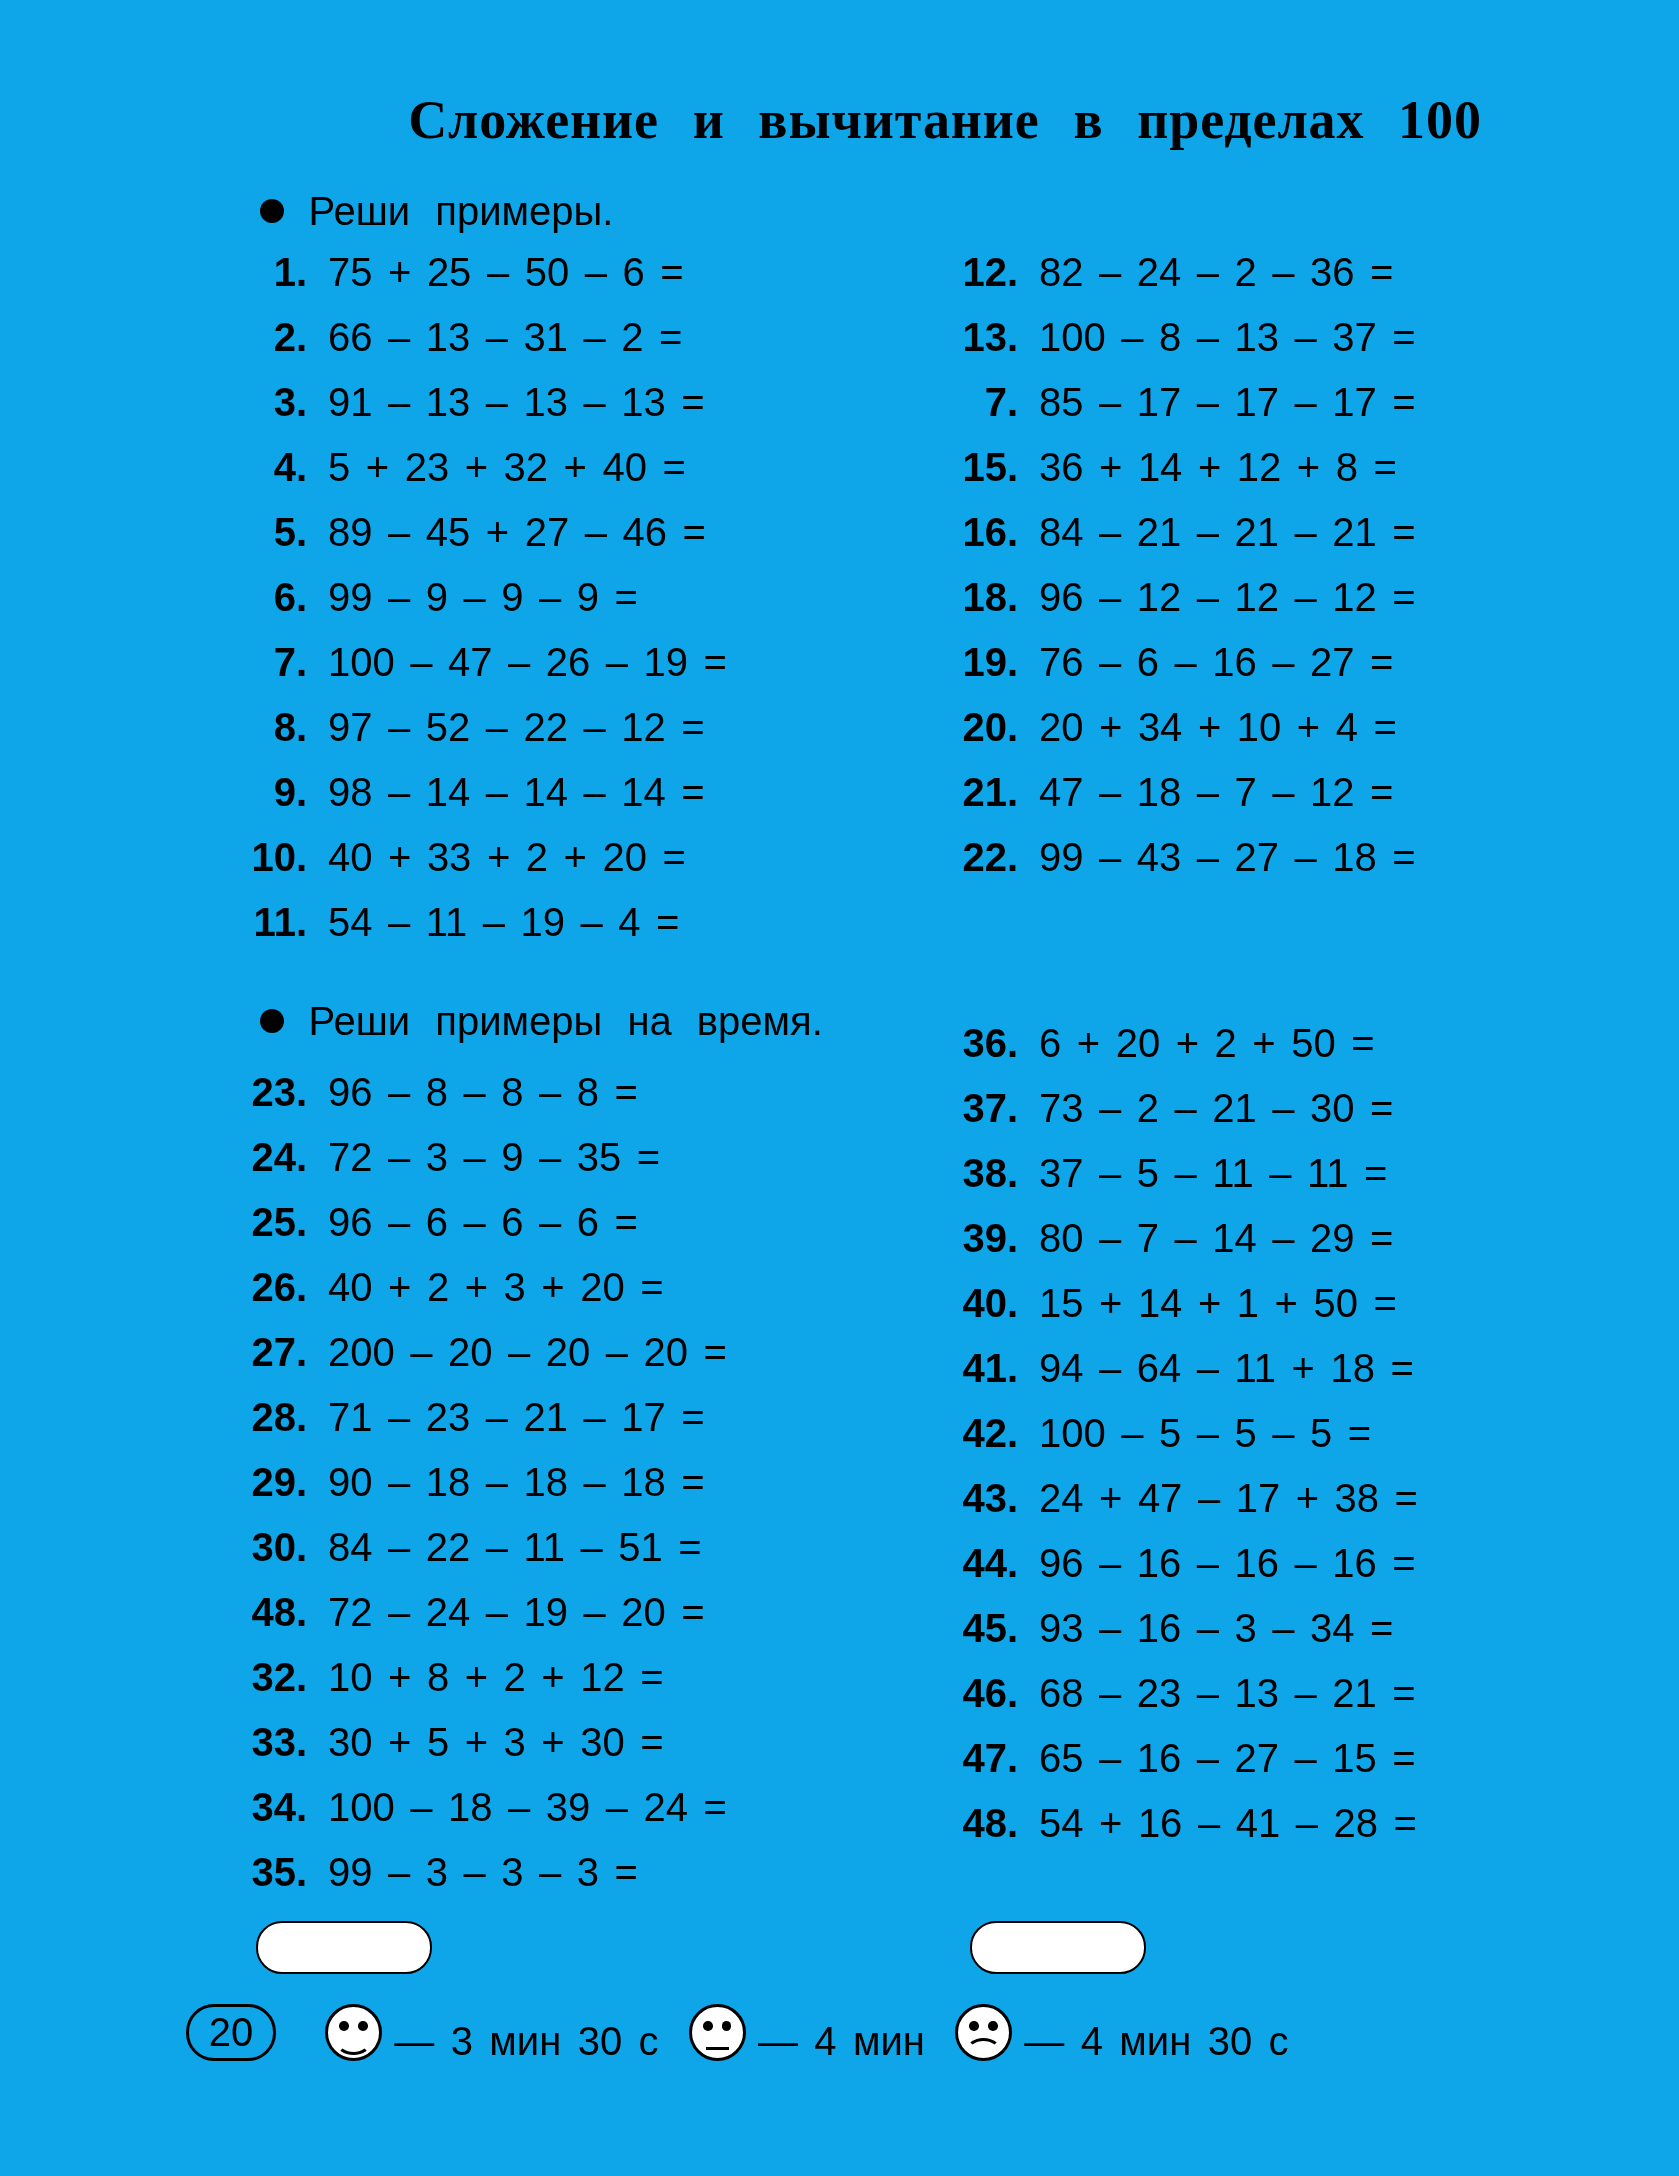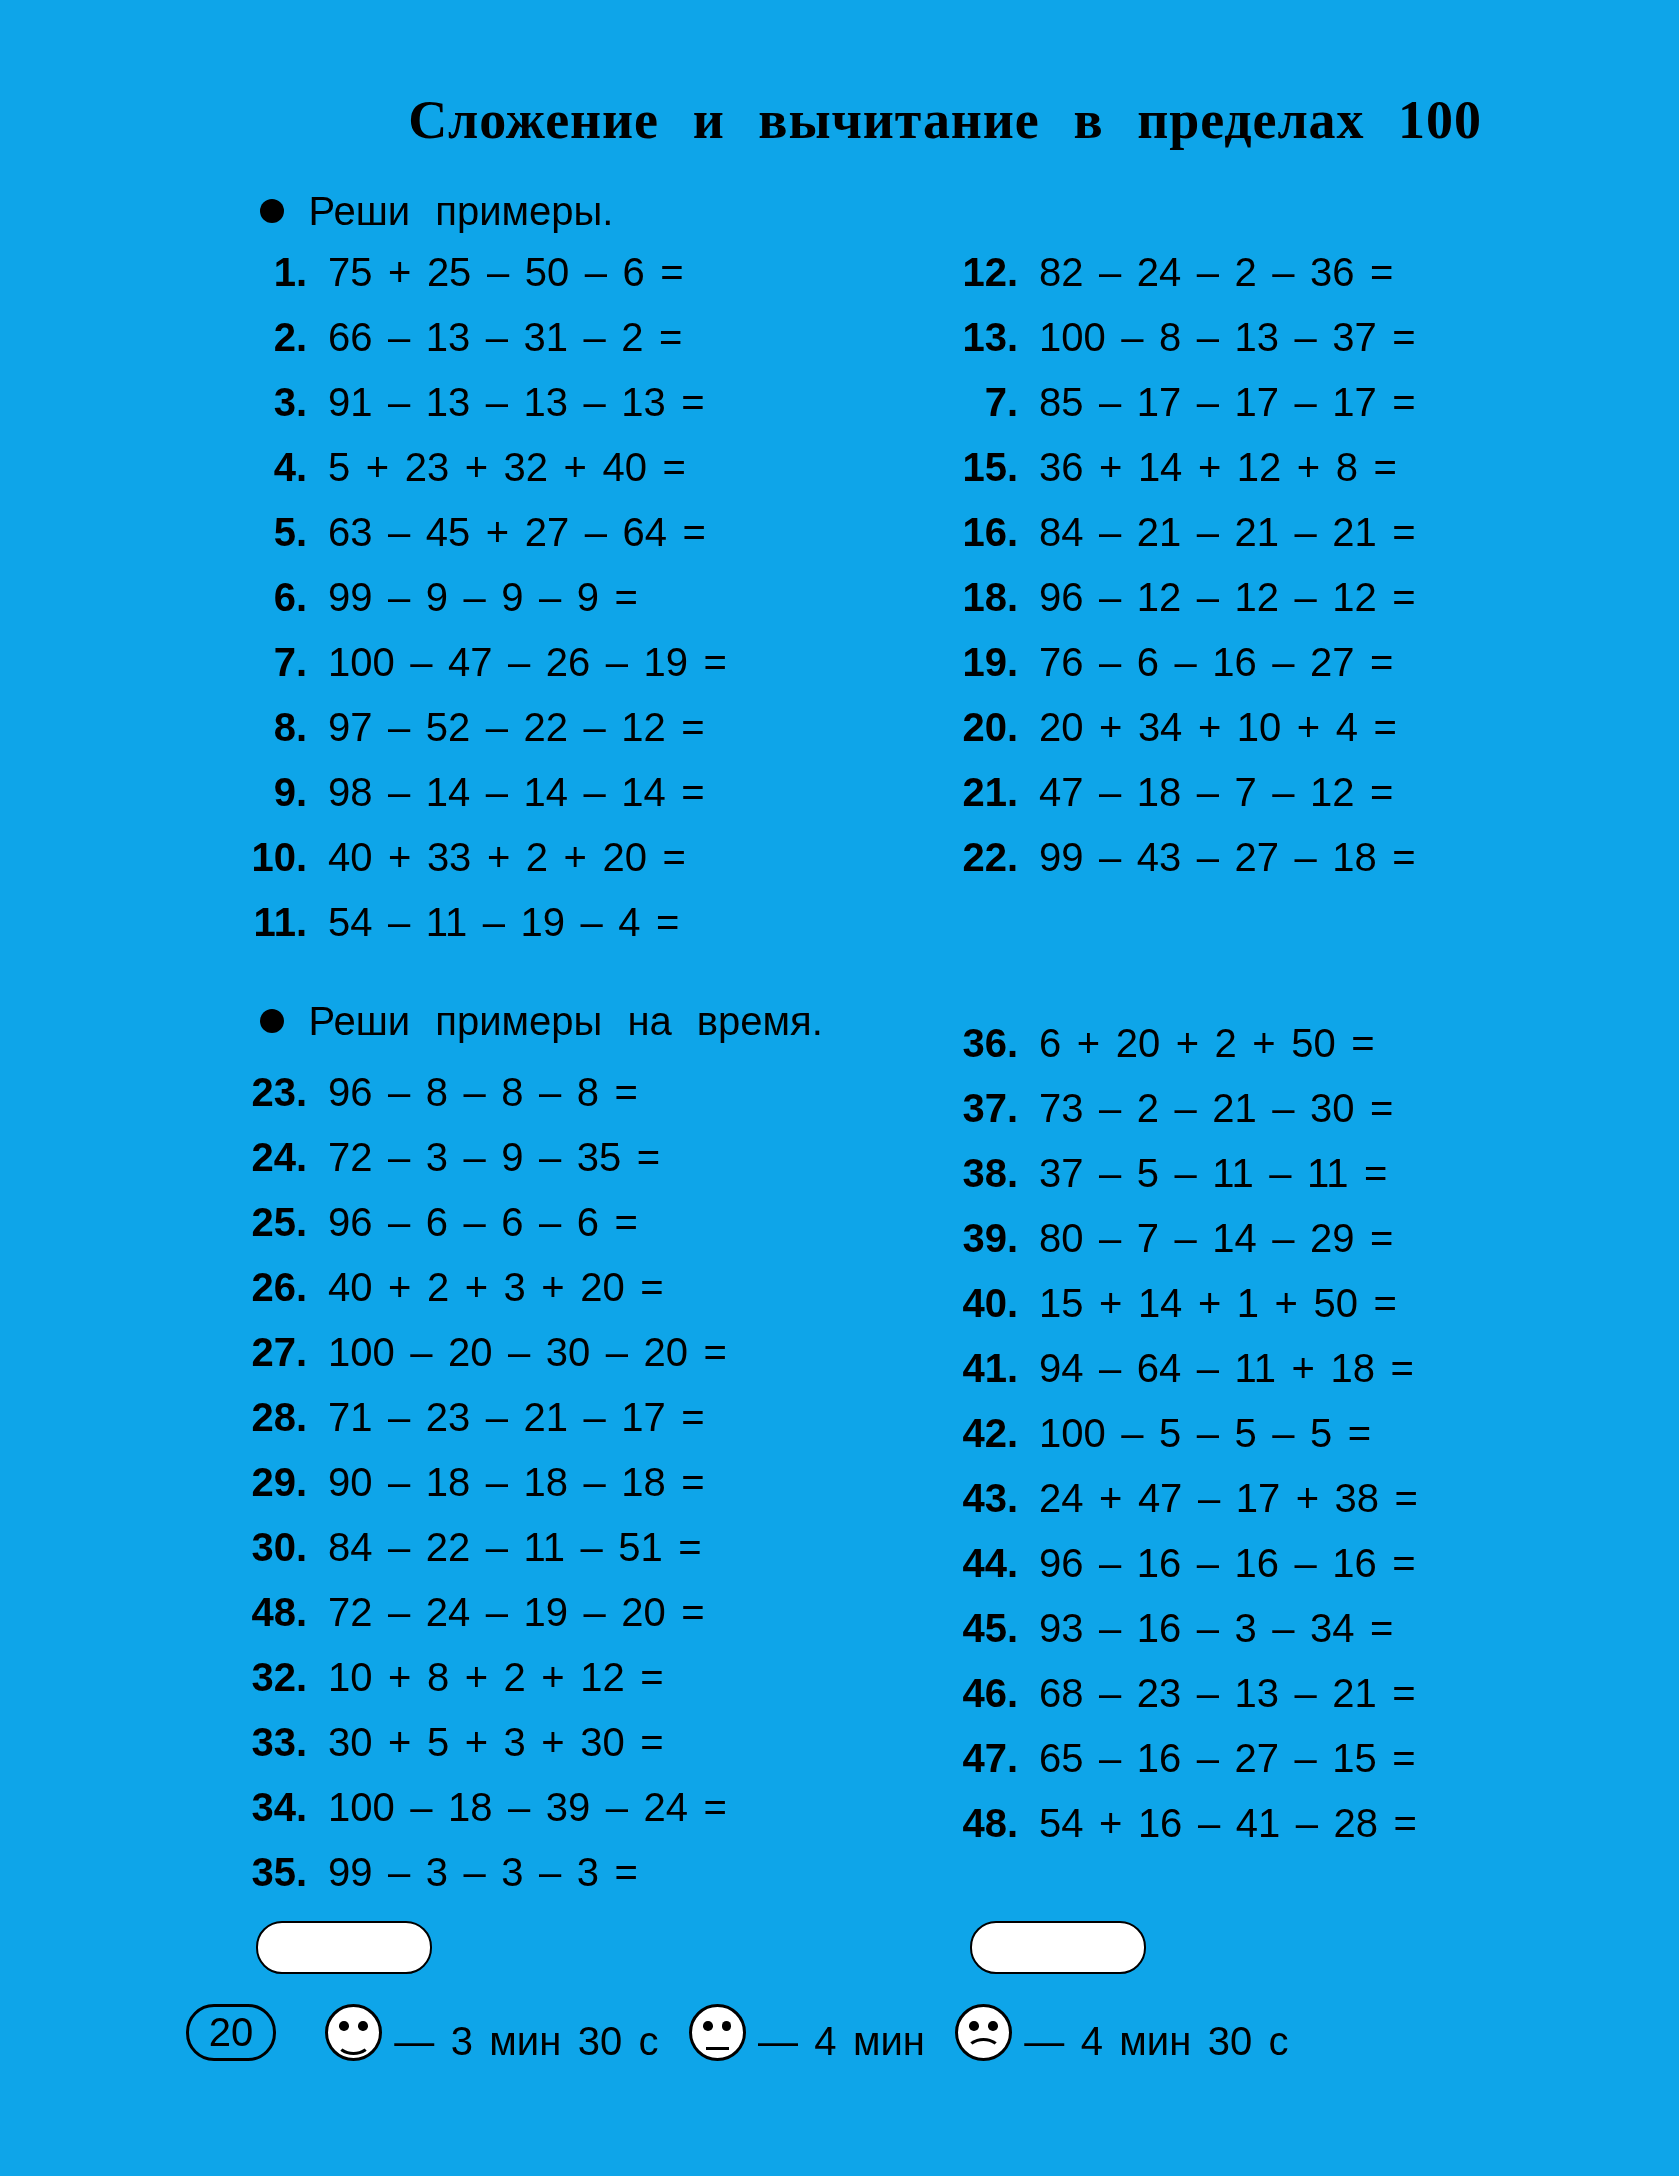--- a/index.html
+++ b/index.html
@@ -84,21 +84,21 @@
       <div class="row">
         <span class="num">3.</span>
         <span class="expr">91 – 13 – 13 – 13 =</span>
       </div>
       <div class="row">
         <span class="num">4.</span>
         <span class="expr">5 + 23 + 32 + 40 =</span>
       </div>
       <div class="row">
         <span class="num">5.</span>
-        <span class="expr">63 – 45 + 27 – 64 =</span>
+        <span class="expr">89 – 45 + 27 – 46 =</span>
       </div>
       <div class="row">
         <span class="num">6.</span>
         <span class="expr">99 – 9 – 9 – 9 =</span>
       </div>
       <div class="row">
         <span class="num">7.</span>
         <span class="expr">100 – 47 – 26 – 19 =</span>
       </div>
       <div class="row">
@@ -178,21 +178,21 @@
       <div class="row">
         <span class="num">25.</span>
         <span class="expr">96 – 6 – 6 – 6 =</span>
       </div>
       <div class="row">
         <span class="num">26.</span>
         <span class="expr">40 + 2 + 3 + 20 =</span>
       </div>
       <div class="row">
         <span class="num">27.</span>
-        <span class="expr">100 – 20 – 30 – 20 =</span>
+        <span class="expr">200 – 20 – 20 – 20 =</span>
       </div>
       <div class="row">
         <span class="num">28.</span>
         <span class="expr">71 – 23 – 21 – 17 =</span>
       </div>
       <div class="row">
         <span class="num">29.</span>
         <span class="expr">90 – 18 – 18 – 18 =</span>
       </div>
       <div class="row">

